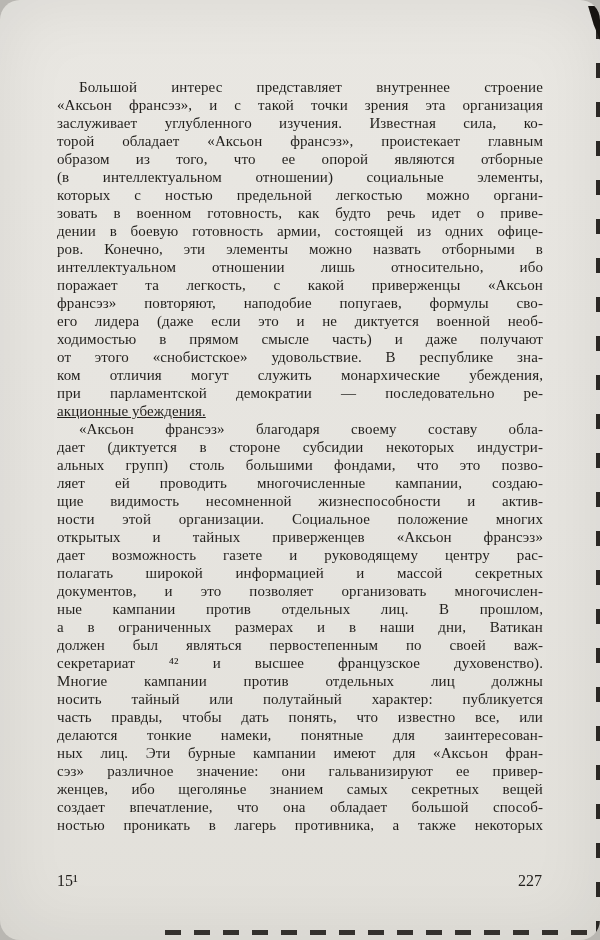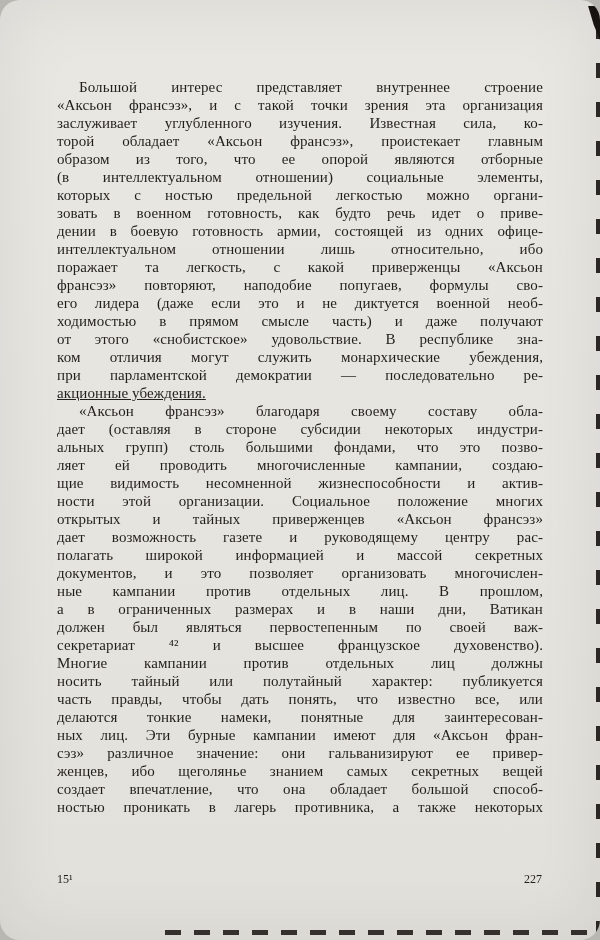--- a/index.html
+++ b/index.html
@@ -40,21 +40,21 @@
     text-align-last: left;
     text-decoration: underline;
   }
   .footer {
     position: absolute;
     left: 57px;
     right: 58px;
     top: 872px;
     display: flex;
     justify-content: space-between;
-    font-size: 12px;
+    font-size: 16px;
   }
   
   .edge-dashes-right {
     position: absolute;
     top: 0;
     right: 0;
     bottom: 0;
     width: 4px;
     background: repeating-linear-gradient(
       to bottom,
@@ -94,31 +94,32 @@
   <div class="text-block">
       <div class="line first">Большой интерес представляет внутреннее строение</div>
       <div class="line">«Аксьон франсэз», и с такой точки зрения эта организация</div>
       <div class="line">заслуживает углубленного изучения. Известная сила, ко-</div>
       <div class="line">торой обладает «Аксьон франсэз», проистекает главным</div>
       <div class="line">образом из того, что ее опорой являются отборные</div>
       <div class="line">(в интеллектуальном отношении) социальные элементы,</div>
       <div class="line">которых с ностью предельной легкостью можно органи-</div>
       <div class="line">зовать в военном готовность, как будто речь идет о приве-</div>
       <div class="line">дении в боевую готовность армии, состоящей из одних офице-</div>
+      <div class="line">ров. Конечно, эти элементы можно назвать отборными в</div>
       <div class="line">интеллектуальном отношении лишь относительно, ибо</div>
       <div class="line">поражает та легкость, с какой приверженцы «Аксьон</div>
       <div class="line">франсэз» повторяют, наподобие попугаев, формулы сво-</div>
       <div class="line">его лидера (даже если это и не диктуется военной необ-</div>
       <div class="line">ходимостью в прямом смысле часть) и даже получают</div>
       <div class="line">от этого «снобистское» удовольствие. В республике зна-</div>
       <div class="line">ком отличия могут служить монархические убеждения,</div>
       <div class="line">при парламентской демократии — последовательно ре-</div>
       <div class="line endpara">акционные убеждения.</div>
       <div class="line first">«Аксьон франсэз» благодаря своему составу обла-</div>
-      <div class="line">дает (оставляя в стороне субсидии некоторых индустри-</div>
+      <div class="line">дает (диктуется в стороне субсидии некоторых индустри-</div>
       <div class="line">альных групп) столь большими фондами, что это позво-</div>
       <div class="line">ляет ей проводить многочисленные кампании, создаю-</div>
       <div class="line">щие видимость несомненной жизнеспособности и актив-</div>
       <div class="line">ности этой организации. Социальное положение многих</div>
       <div class="line">открытых и тайных приверженцев «Аксьон франсэз»</div>
       <div class="line">дает возможность газете и руководящему центру рас-</div>
       <div class="line">полагать широкой информацией и массой секретных</div>
       <div class="line">документов, и это позволяет организовать многочислен-</div>
       <div class="line">ные кампании против отдельных лиц. В прошлом,</div>
       <div class="line">а в ограниченных размерах и в наши дни, Ватикан</div>

